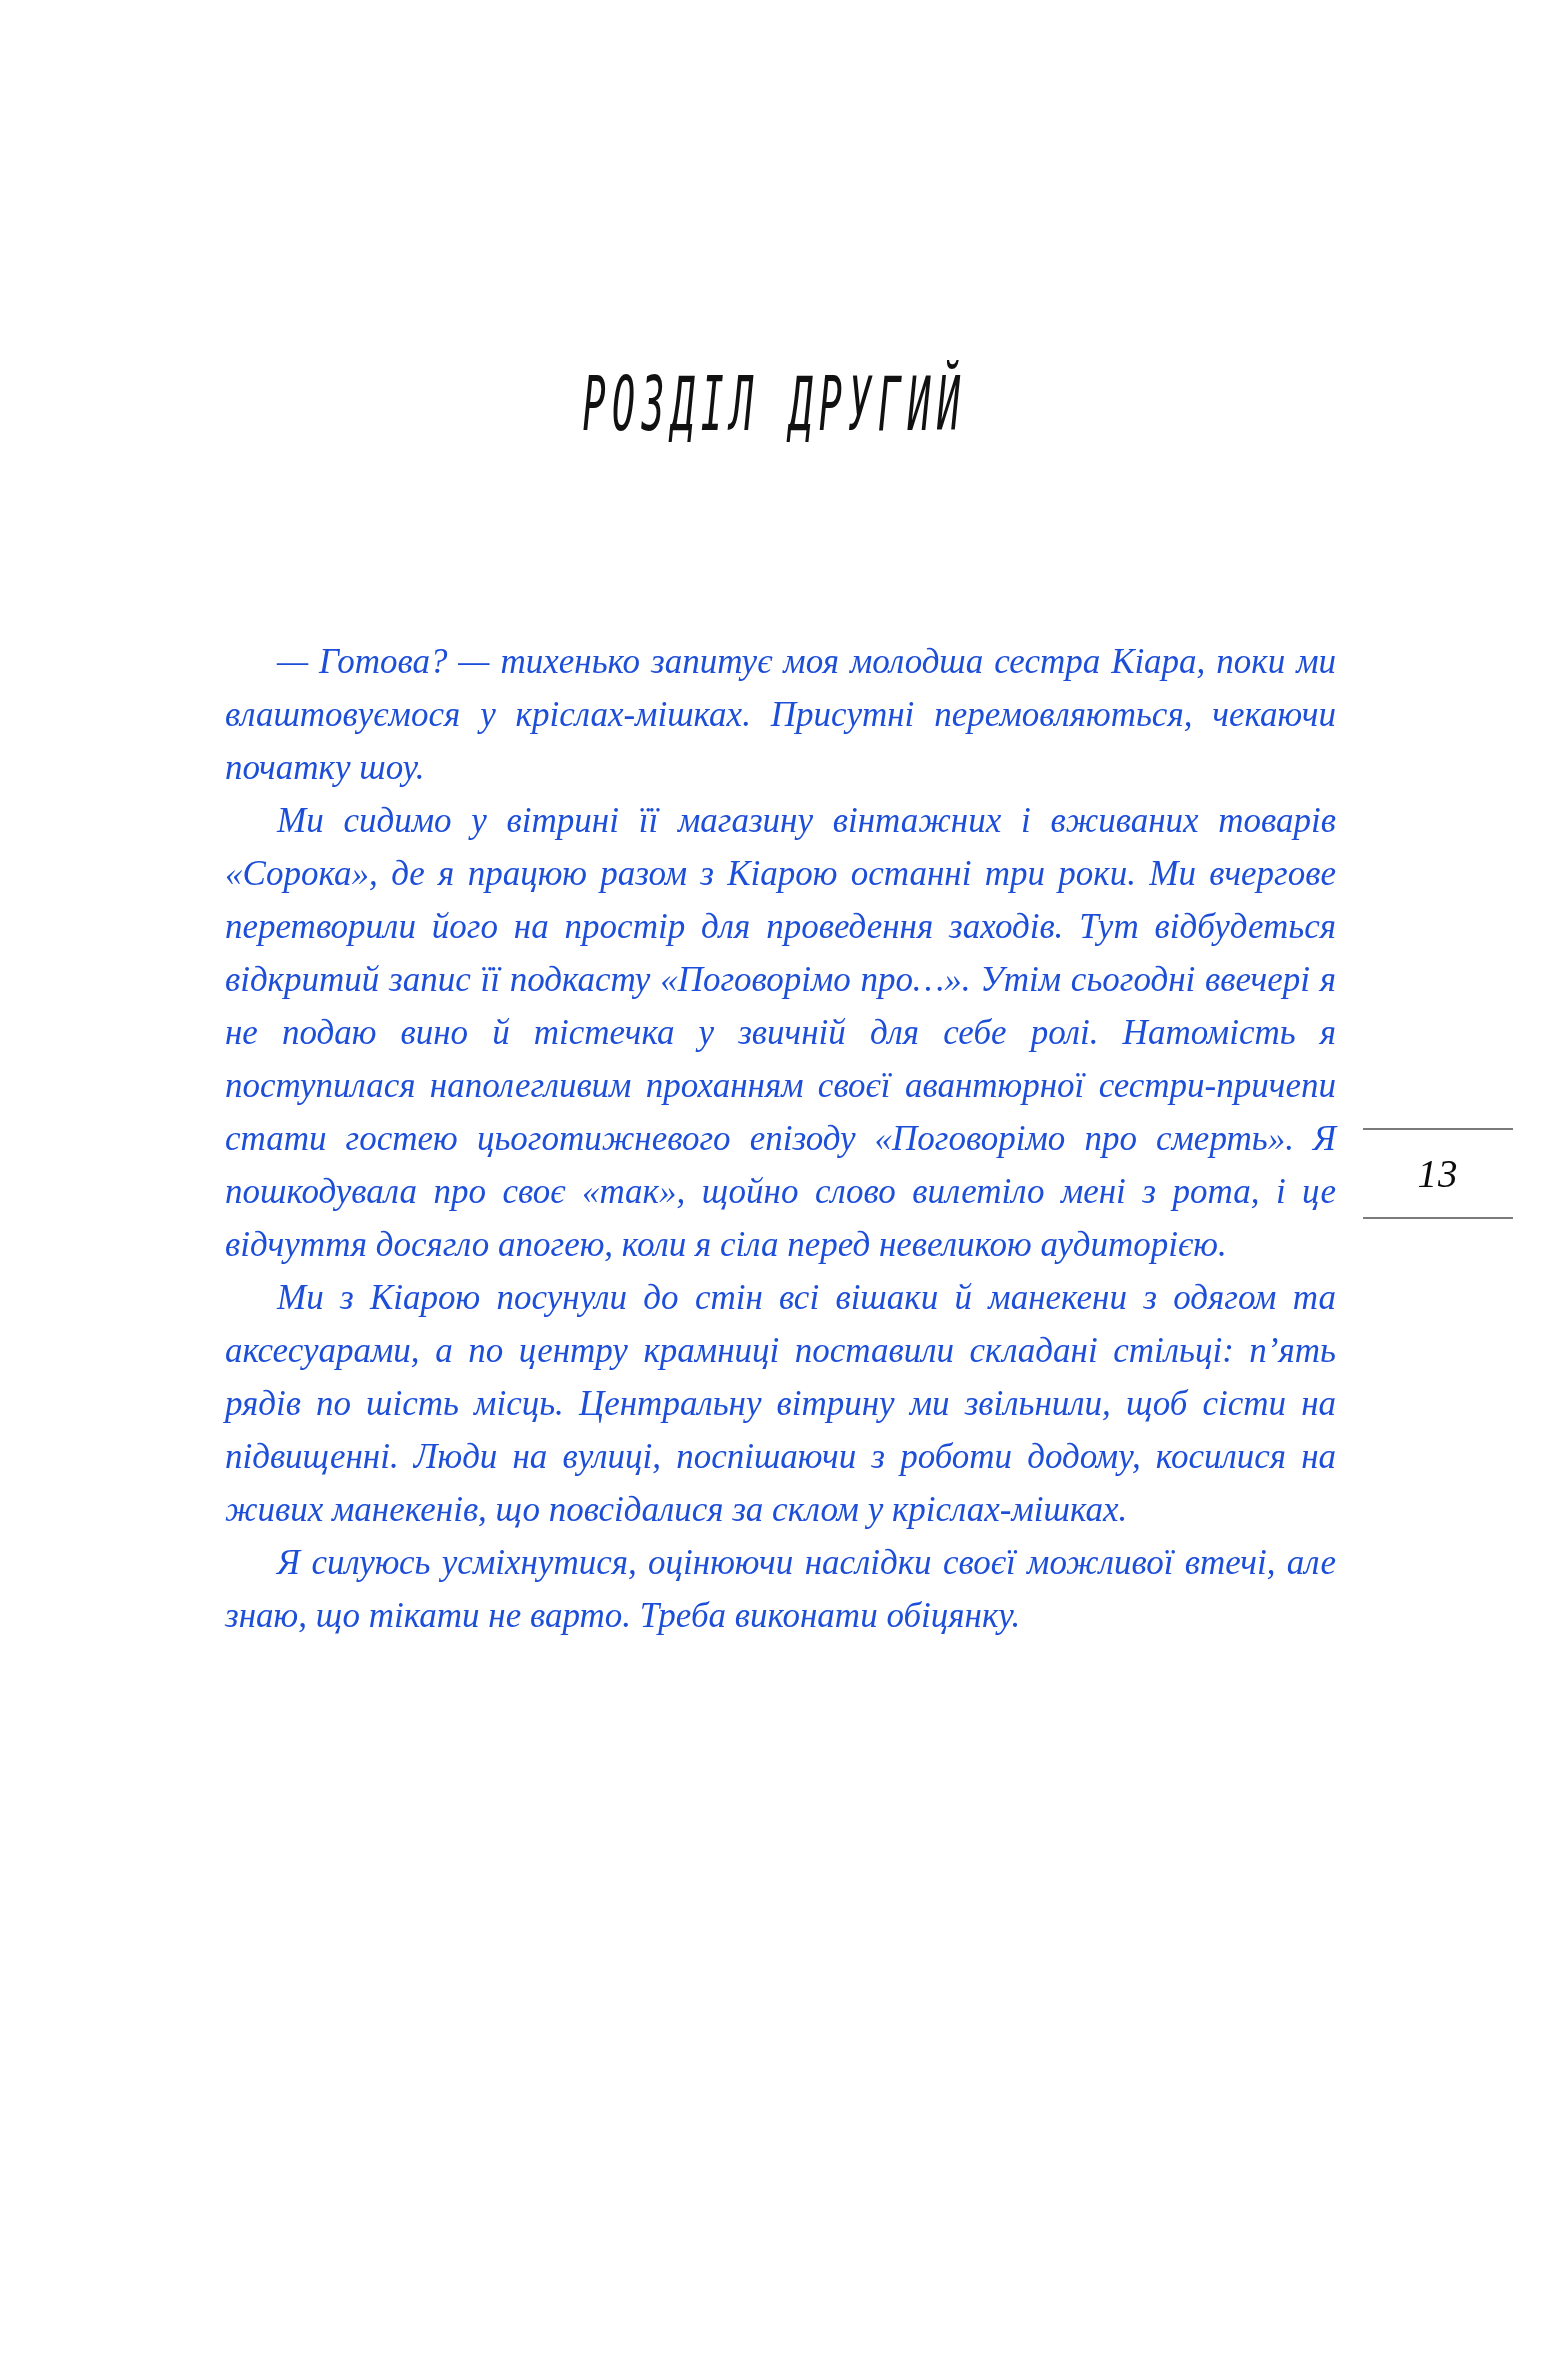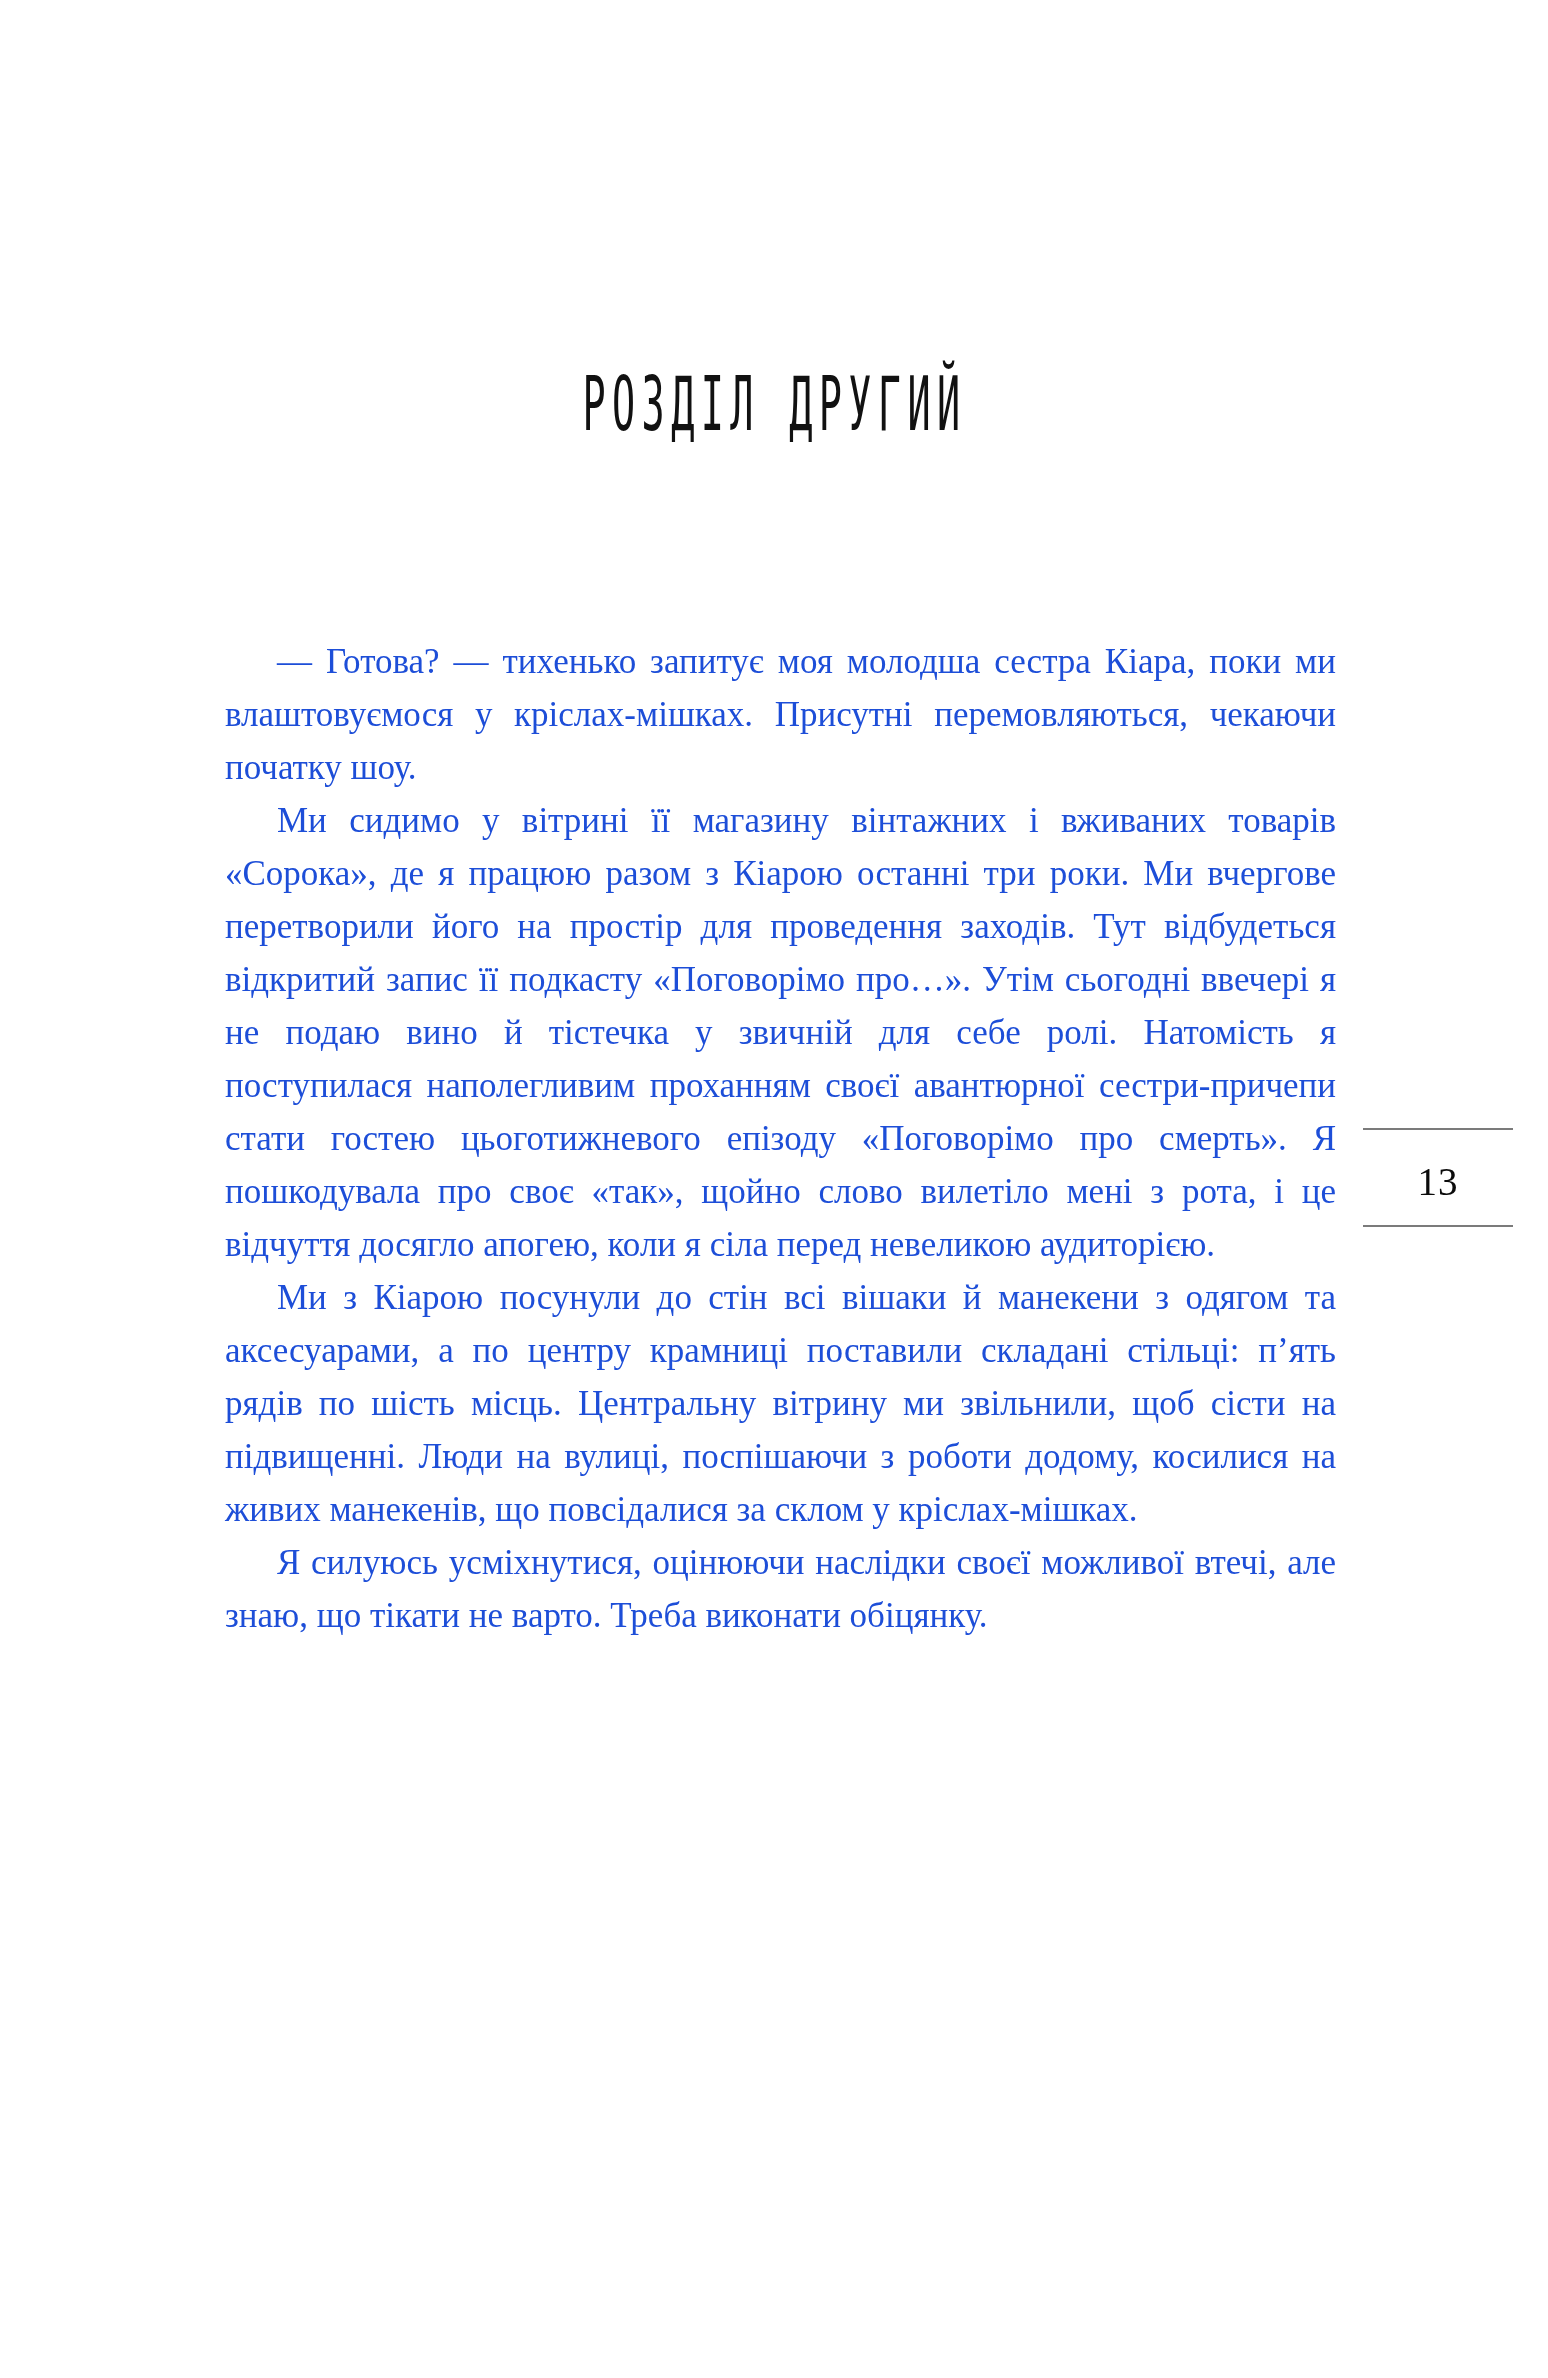--- a/index.html
+++ b/index.html
@@ -9,20 +9,21 @@
     background: #ffffff;
   }
 
   .page {
     position: relative;
     width: 1549px;
     height: 2077px;
     background: #ffffff;
     overflow: hidden;
     box-sizing: border-box;
+    font-style: italic;
   }
 
   
   .chapter-title {
     position: absolute;
     left: 0;
     right: 0;
     top: 367px;
     text-align: center;
     font-family: "DejaVu Sans Mono", "Liberation Mono", monospace;
@@ -73,21 +74,21 @@
 
   .folio .rule {
     height: 1.9px;
     background: #7b7b7b;
     width: 150px;
   }
 
   .folio .folio-num {
     font-size: 39px;
     line-height: 1;
-    padding: 32px 0 24px 0;
+    padding: 24px 0 24px 0;
     color: #0b0b0b;
     letter-spacing: 0.9px;
   }
 
   
   .footer {
     position: absolute;
     left: 0;
     right: 0;
     top: 2116px;

